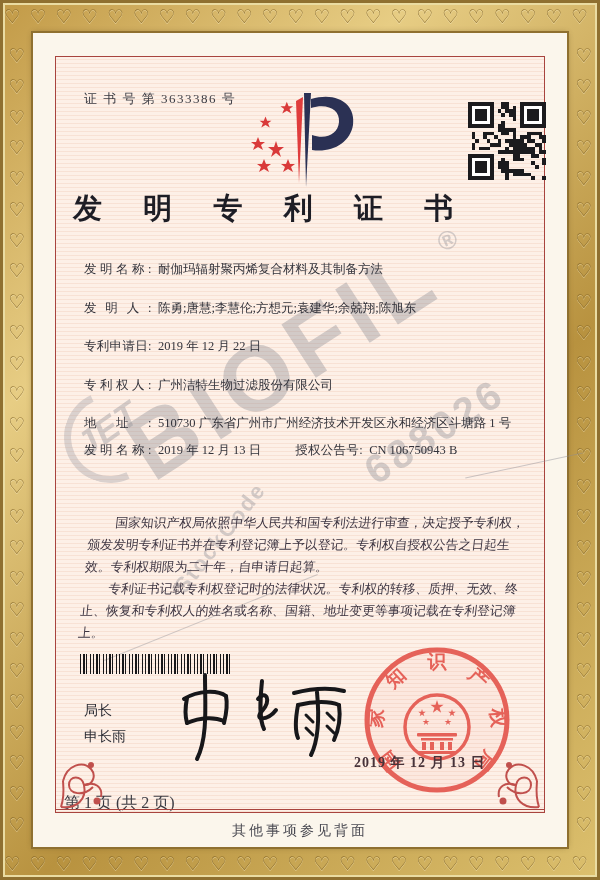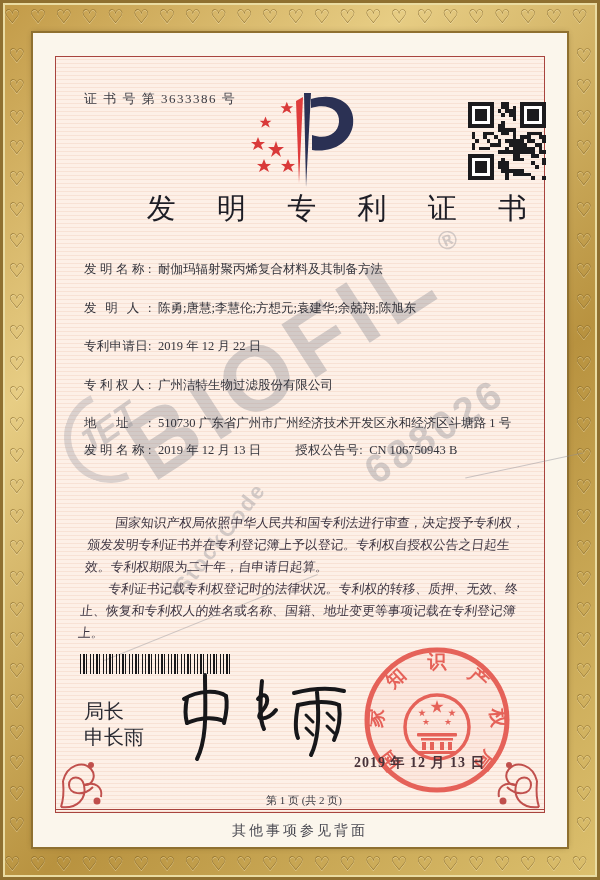--- a/index.html
+++ b/index.html
@@ -32,37 +32,37 @@
   .wm-jet-ring{left:8px;top:334px;width:78px;height:78px;border:7px solid rgba(140,140,148,.30);border-radius:50%;border-top-color:transparent;border-right-color:transparent;transform:rotate(20deg);}
   .wm-stock{left:98px;top:468px;font-size:22px;font-weight:700;transform:rotate(-52deg);letter-spacing:2px;}
   .wm-num{left:300px;top:352px;font-size:40px;font-weight:700;transform:rotate(-33deg);letter-spacing:4px;}
   .wm-line1{left:408px;top:408px;width:120px;height:0;border-top:1.5px solid rgba(140,140,148,.45);transform:rotate(-12deg);}
   .wm-line2{left:40px;top:560px;width:230px;height:0;border-top:1.5px solid rgba(140,140,148,.40);transform:rotate(-22deg);}
   
   .content{position:absolute;inset:0;z-index:2;color:#2e2e36;}
   .cert-no{position:absolute;left:28px;top:33px;font-size:13px;letter-spacing:1.5px;color:#3a3a42;}
   .logo{position:absolute;left:184px;top:34px;width:124px;height:97px;}
   .qr{position:absolute;left:412px;top:45px;width:78px;height:78px;}
-  .title{position:absolute;left:0;right:0;top:132px;text-align:right;font-size:29px;font-weight:normal;letter-spacing:17px;padding-left:17px;color:#1d1d25;}
+  .title{position:absolute;left:0;right:0;top:132px;text-align:left;font-size:29px;font-weight:bold;letter-spacing:17px;padding-left:17px;color:#1d1d25;}
   .fields{position:absolute;left:28px;top:203px;width:452px;font-size:12.5px;color:#33333b;text-decoration:underline;}
   .frow{margin-bottom:19.5px;line-height:19px;}
   .frow.addr{margin-bottom:8px;}
   .flabel{display:inline-block;width:64px;text-align:justify;text-align-last:justify;vertical-align:top;}
   .flabel::after{content:":";display:inline-block;width:0;}
   .fvalue{display:inline-block;margin-left:10px;vertical-align:top;max-width:370px;}
   .pair2{display:inline-block;margin-left:34px;}
   .body-text{position:absolute;left:28px;right:24px;top:455px;font-size:12.8px;line-height:22px;color:#3d3542;transform:skewX(-6deg);}
   .body-text p{margin:0;text-indent:2em;}
   .barcode{position:absolute;left:24px;top:597px;width:152px;height:20px;
     background:repeating-linear-gradient(90deg,#17171a 0 1px,transparent 1px 3px,#17171a 3px 5px,transparent 5px 6px,#17171a 6px 7px,transparent 7px 10px,#17171a 10px 11px,transparent 11px 13px);}
-  .officer{position:absolute;left:28px;top:641px;font-size:20px;line-height:26px;color:#2c2c34;}
+  .officer{position:absolute;left:28px;top:641px;font-size:14px;line-height:26px;color:#2c2c34;}
   .signature{position:absolute;left:108px;top:606px;width:215px;height:115px;}
   .seal{position:absolute;left:306px;top:588px;width:150px;height:150px;opacity:.92;}
   .seal-date{position:absolute;left:298px;top:697px;width:180px;font-size:14px;font-weight:bold;letter-spacing:1px;color:#47333a;z-index:3;}
-  .page-no{position:absolute;left:8px;right:0;top:736px;text-align:center;font-size:11px;color:#3a3a42;}
+  .page-no{position:absolute;left:8px;right:0;top:736px;text-align:left;font-size:16px;color:#3a3a42;}
   .flourish{position:absolute;bottom:1px;width:62px;height:76px;}
   .flourish.fl-left{left:1px;}
   .flourish.fl-right{right:1px;transform:scaleX(-1);}
   .back-note{position:absolute;left:0;right:0;bottom:7px;text-align:center;font-size:14px;color:#4a4a52;letter-spacing:3px;}
   svg text{font-family:"Liberation Serif","DejaVu Serif",serif;}
   .seal svg text{font-weight:bold;}
 </style>
 </head>
 <body>
 

